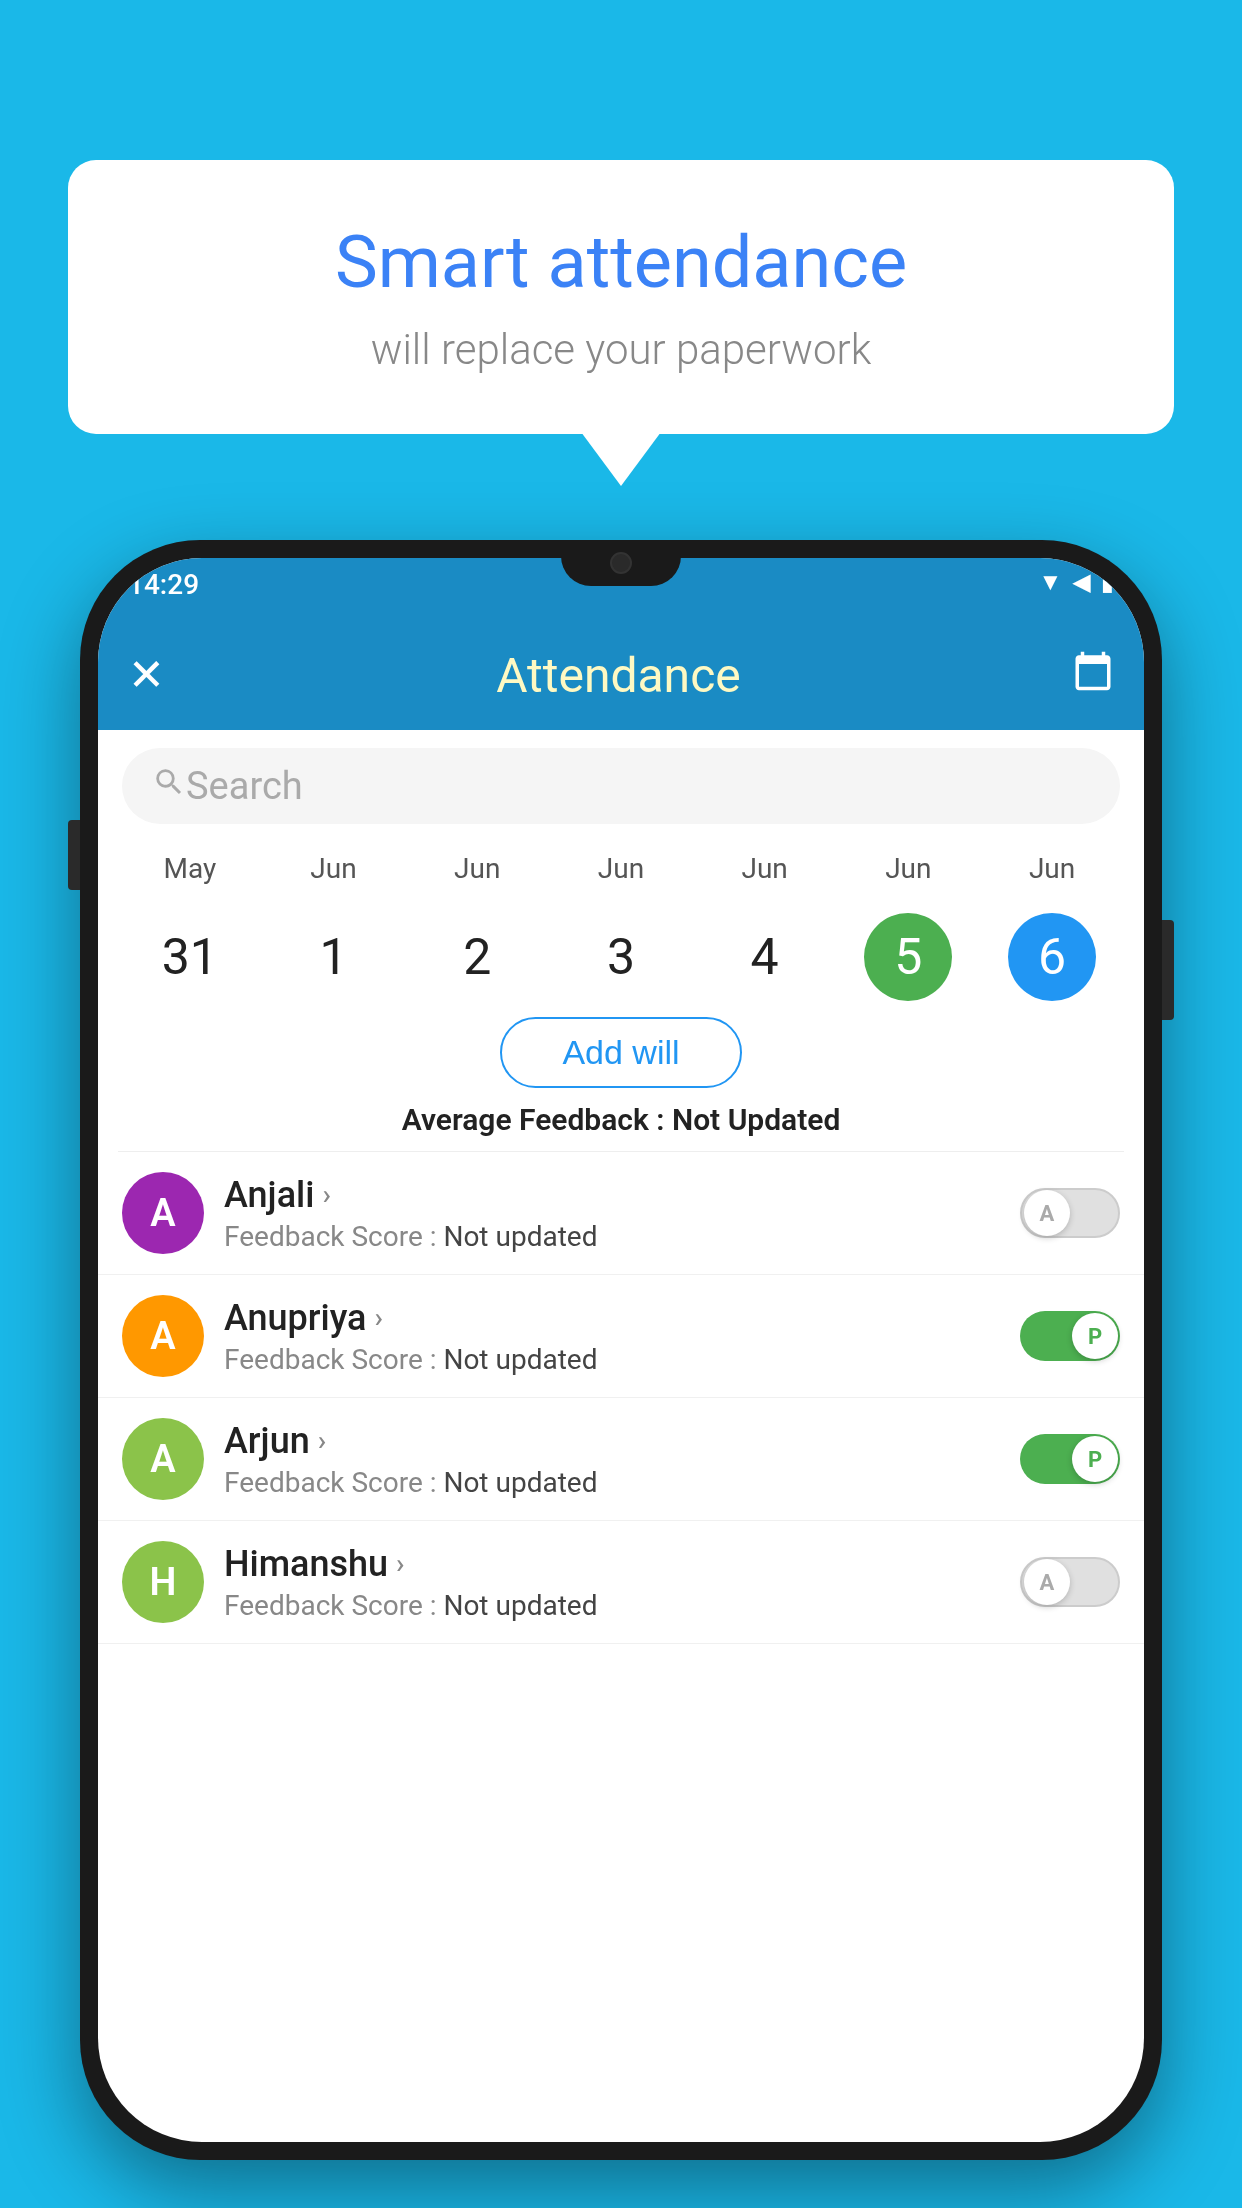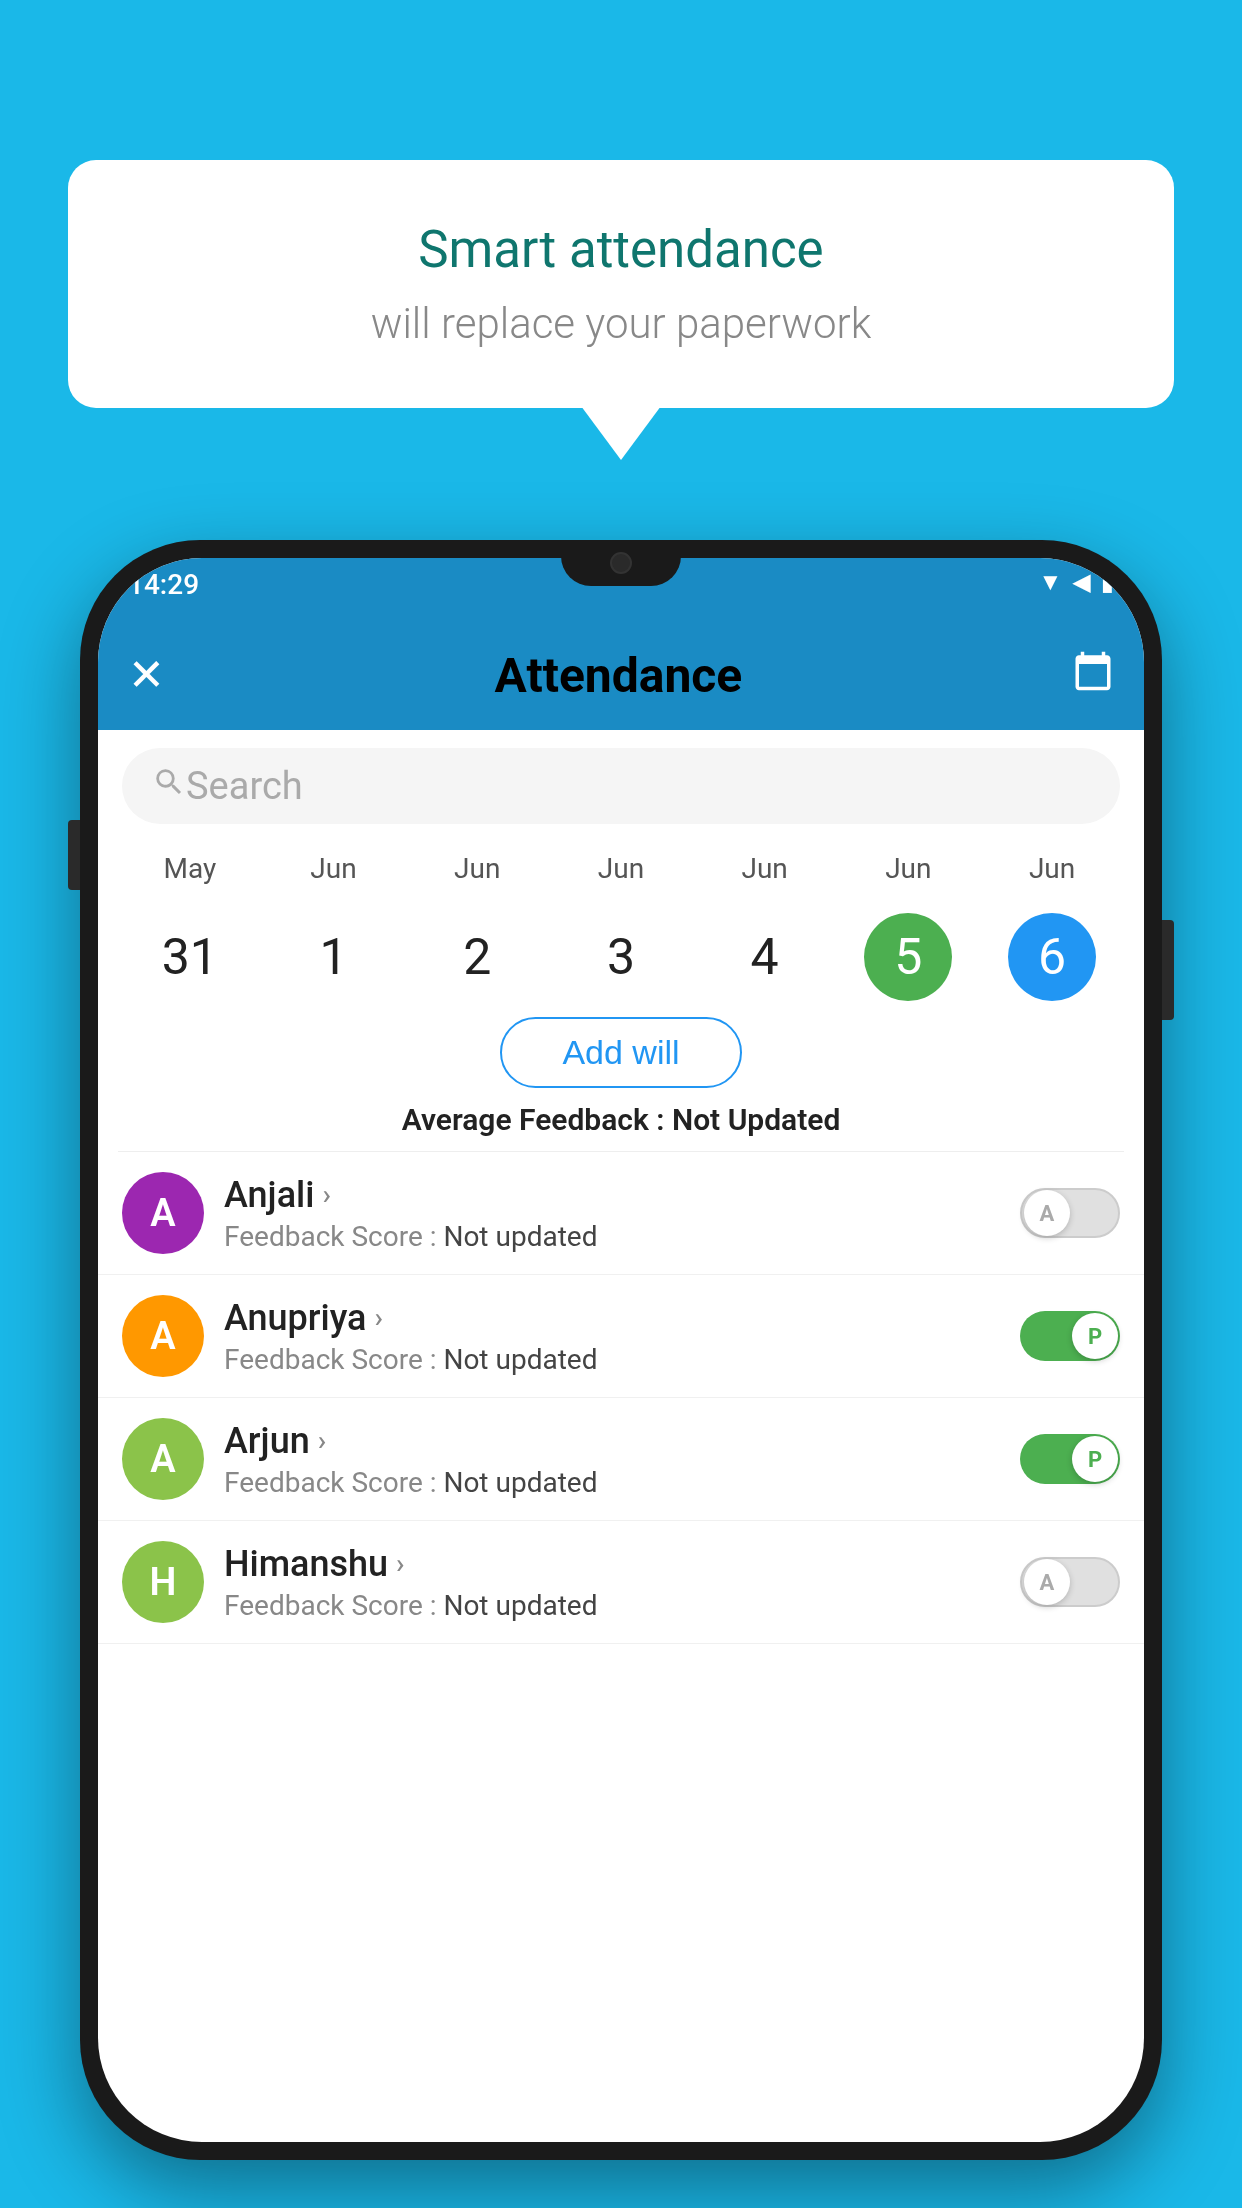--- a/index.html
+++ b/index.html
@@ -32,22 +32,22 @@
       bottom: -52px;
       left: 50%;
       transform: translateX(-50%);
       width: 0;
       height: 0;
       border-left: 40px solid transparent;
       border-right: 40px solid transparent;
       border-top: 54px solid white;
     }
     .speech-bubble-title {
-      color: #0f766e;
-      font-size: 51px;
+      color: #3b82f6;
+      font-size: 72px;
       font-weight: 400;
       margin-bottom: 20px;
     }
     .speech-bubble-subtitle {
       color: #888;
       font-size: 42px;
       font-weight: 300;
     }
 
     
@@ -128,23 +128,23 @@
     
     .app-bar {
       background: #1a8bc4;
       height: 110px;
       display: flex;
       align-items: center;
       padding: 0 30px;
       justify-content: space-between;
     }
     .app-bar-title {
-      color: #000000;
+      color: #fef9c3;
       font-size: 48px;
-      font-weight: 700;
+      font-weight: 400;
     }
     .app-bar-close {
       color: white;
       font-size: 44px;
       font-weight: 300;
     }
     .app-bar-calendar {
       color: white;
       font-size: 38px;
     }

